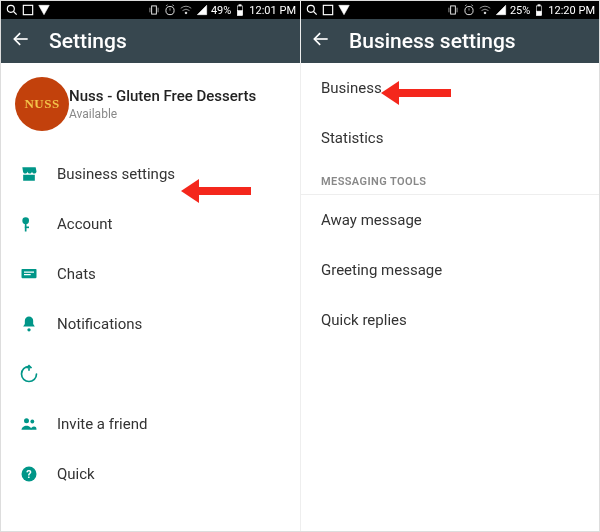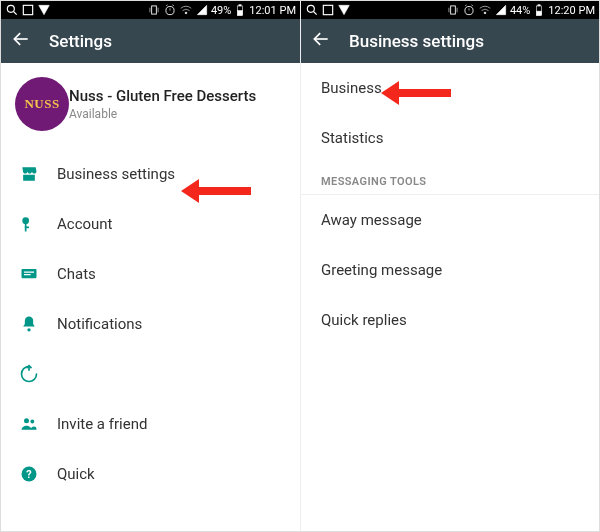--- a/index.html
+++ b/index.html
@@ -11,25 +11,25 @@
   
   .status { height: 18px; background: #000; color: #fff; display: flex; align-items: center; font-size: 11px; padding: 0 4px; }
   .status .left { display: flex; gap: 2px; align-items: center; }
   .status .right { margin-left: auto; display: flex; gap: 2px; align-items: center; }
   .sicon { width: 14px; height: 14px; display: inline-flex; align-items: center; justify-content: center; }
   .sicon svg { width: 14px; height: 14px; fill: #fff; stroke: #fff; }
 
   
   .appbar { height: 44px; background: #37474F; color: #fff; display: flex; align-items: center; padding: 0 10px; gap: 18px; }
   .appbar .back svg { width: 20px; height: 20px; stroke: #fff; fill: none; stroke-width: 2; }
-  .appbar .title { font-size: 17px; font-weight: 500; }
+  .appbar .title { font-size: 21px; font-weight: 500; }
 
   
   .profile { display: flex; align-items: center; padding: 14px 14px 18px 14px; }
-  .avatar { width: 54px; height: 54px; border-radius: 50%; background: #701a75; display: flex; align-items: center; justify-content: center; color: #f3c44a; font-weight: bold; font-size: 13px; letter-spacing: 0.5px; flex-shrink: 0; font-family: Georgia, serif; }
+  .avatar { width: 54px; height: 54px; border-radius: 50%; background: #c2410c; display: flex; align-items: center; justify-content: center; color: #f3c44a; font-weight: bold; font-size: 13px; letter-spacing: 0.5px; flex-shrink: 0; font-family: Georgia, serif; }
   .profile .info { }
   .profile .name { font-size: 15px; color: #222; font-weight: 500; }
   .profile .sub  { font-size: 12px; color: #888; margin-top: 2px; }
 
   
   .row { display: flex; align-items: center; height: 50px; padding: 0 8px 0 18px; cursor: pointer; }
   .row .ricon { width: 38px; display: flex; align-items: center; justify-content: flex-start; }
   .row .ricon svg { width: 20px; height: 20px; }
   .teal { fill: #009688; }
   .tealS { stroke: #009688; fill:none; stroke-width: 2; }
@@ -245,21 +245,21 @@
               <path d="M3 9 Q12 2 21 9" fill="none" stroke="#fff"></path>
               <path d="M6 13 Q12 8 18 13" fill="none" stroke="#fff"></path>
               <circle cx="12" cy="17" r="1.5" fill="#fff"></circle>
             </svg>
           </span>
         <span class="sicon">
             <svg viewBox="0 0 24 24">
               <path d="M4 20 L20 20 L20 4 Z" fill="#fff"></path>
             </svg>
           </span>
-        <span>44%</span>
+        <span>25%</span>
         <span class="sicon">
             <svg viewBox="0 0 24 24">
               <rect x="8" y="5" width="8" height="16" fill="none" stroke="#fff"></rect>
               <rect x="8" y="14" width="8" height="7" fill="#fff"></rect>
               <rect x="10" y="3" width="4" height="2" fill="#fff"></rect>
             </svg>
           </span>
         <span>12:20 PM</span>
       </div>
     </div>

